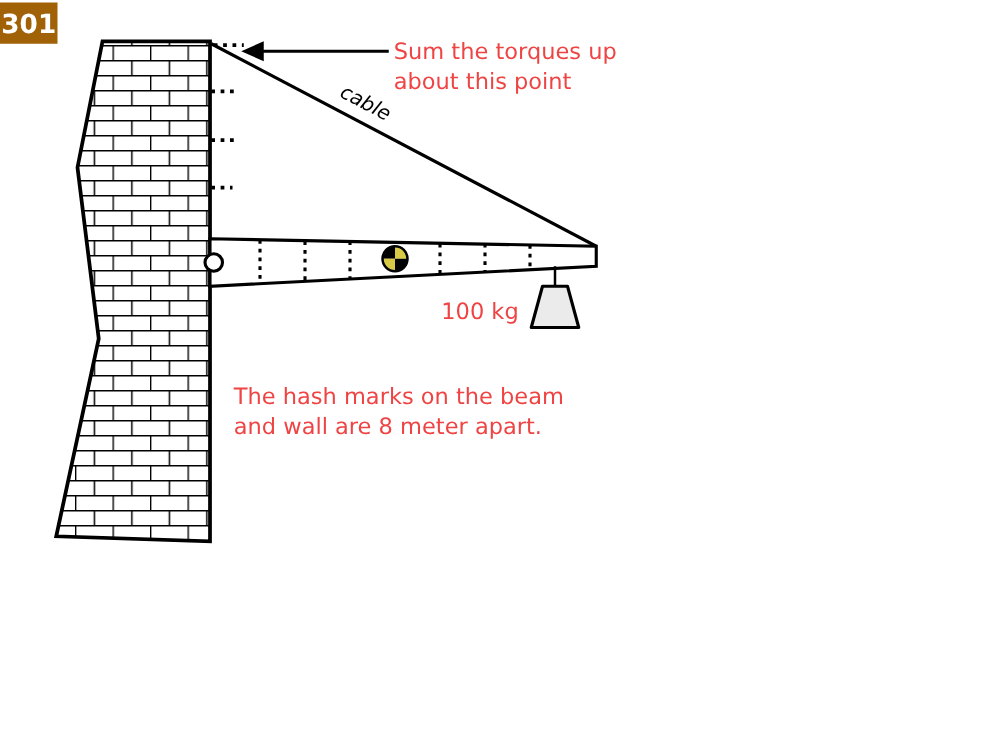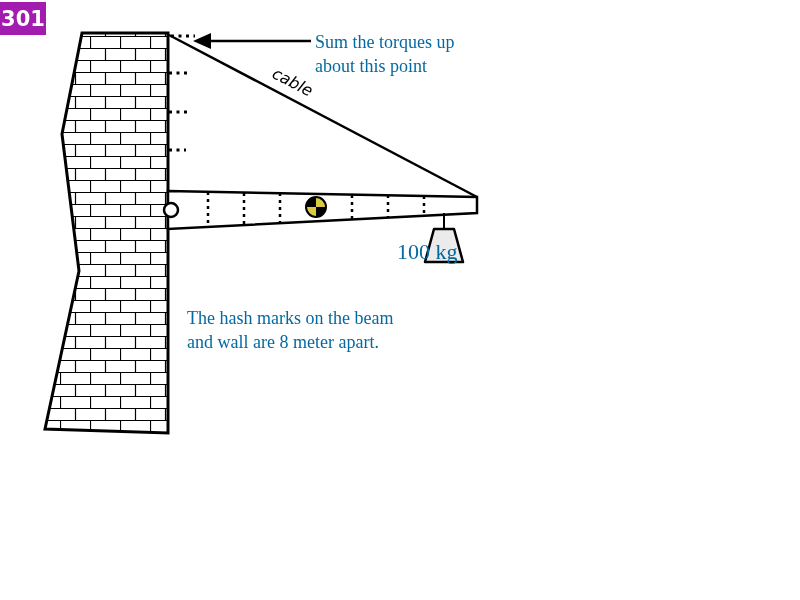--- a/index.html
+++ b/index.html
@@ -6,23 +6,23 @@
   html,body { width:800px; height:600px; background:#ffffff;
               font-family:"DejaVu Sans", sans-serif; color:#000; }
   .stage { position:relative; width:800px; height:600px; background:#fff; overflow:hidden; }
   svg.diagram { position:absolute; left:0; top:0; }
   svg text { font-family:"DejaVu Sans", sans-serif; }
 
   .badge { position:absolute; left:0; top:2px; width:46px; height:33px;
            display:flex; align-items:center; justify-content:center;
            font-size:21px; font-weight:bold; }
 
-  .text { position:absolute; white-space:pre-line; color:#0369a1;font-family:Liberation Serif, serif; }
+  .text { position:absolute; white-space:pre-line; color:#ef4444; }
   .torque-note { left:315px; top:30px; font-size:18px; line-height:24px; }
-  .mass-label  { left:353px; top:239px; font-size:22px;margin-left:44px; }
+  .mass-label  { left:353px; top:239px; font-size:18px; }
   .note-hash   { left:187px; top:306px; font-size:18px; line-height:24px; }
   .note-cm     { left:187px; top:373px; font-size:18px; line-height:24px; }
 </style>
 </head>
 <body>
 
 <div class="stage">
 
   <svg class="diagram" width="800" height="600" viewBox="0 0 800 600">
     <defs>
@@ -69,21 +69,21 @@
       <line x1="207" y1="41" x2="311" y2="41" stroke="#000" stroke-width="2.5"></line>
       <polygon points="193,41 211,33 211,49" fill="#000"></polygon>
     </g>
 
     <g>
       <line x1="444" y1="213" x2="444" y2="230" stroke="#000" stroke-width="2"></line>
       <path d="M434,229 L454,229 L463,262 L425,262 Z" stroke="#000" stroke-width="2.5" stroke-linejoin="round" fill="#ebebeb"></path>
     </g>
   </svg>
 
-  <div class="badge" style="background-color: #a21caf; color: rgb(255, 255, 255);">301</div>
+  <div class="badge" style="background-color: #a16207; color: rgb(255, 255, 255);">301</div>
 
   <div class="text torque-note">Sum the torques up
 about this point</div>
 
   <div class="text mass-label">100 kg</div>
 
   <div class="text note-hash">The hash marks on the beam
 and wall are 8 meter apart.</div>
 
 

